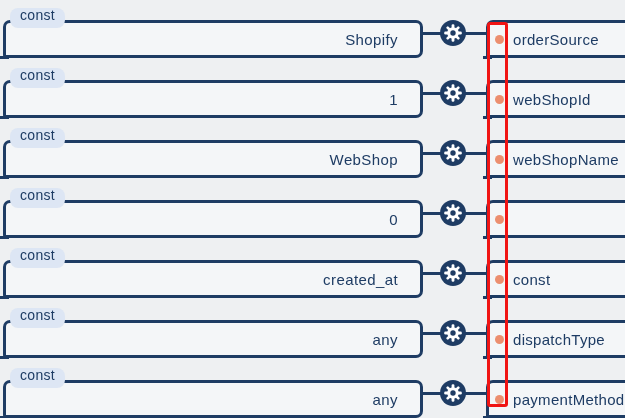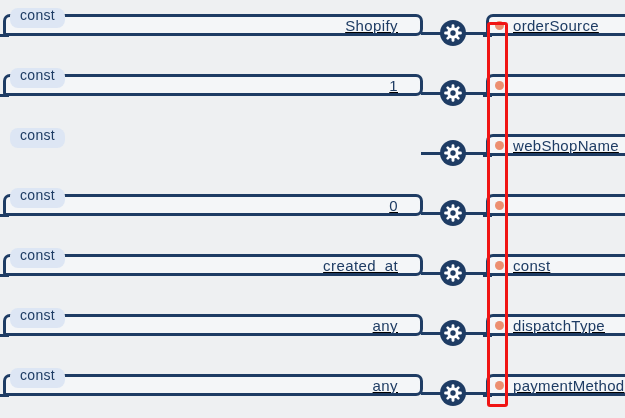--- a/index.html
+++ b/index.html
@@ -29,26 +29,25 @@
     padding: 0 10px;
     background: var(--pill-bg, #dde6f4);
     color: var(--navy, #1e3c64);
     font-size: 14px;
     letter-spacing: 0.3px;
     border-radius: 8px;
     z-index: 3;
   }
   .node-box {
     position: absolute;
-    top: 6px;
-    height: 22px;
+    top: 12px;
+    height: 38px;
     box-sizing: border-box;
     border: 3px solid var(--navy, #1e3c64);
     background: var(--box-bg, #f4f6f8);
-    text-decoration: underline;
   }
   .node-box::after {
     content: "";
     position: absolute;
     left: -6px;
     bottom: -4px;
     width: 9px;
     height: 3px;
     background: var(--navy, #1e3c64);
   }
@@ -173,25 +172,29 @@
             <rect x="11.6" y="4.2" width="2.8" height="17.6" rx="1.2" transform="rotate(135 13 13)"></rect>
             <circle cx="13" cy="13" r="5.8"></circle>
           </g>
           <circle cx="13" cy="13" r="2.7" fill="currentColor"></circle>
         </svg>
       </span>
     </div>
     <div class="wire wire-right"></div>
     <div class="node-box right-box">
       <span class="port-dot"></span>
+      <span class="port-label">webShopId</span>
     </div>
   </div>
 
   <div class="row" style="top: 128px;">
     <div class="tag-pill">const</div>
+    <div class="node-box left-box">
+      <span class="value">WebShop</span>
+    </div>
     <div class="wire wire-left"></div>
     <div class="gear-btn">
       <span>
         <svg width="26" height="26" viewBox="0 0 26 26">
           <circle cx="13" cy="13" r="13" fill="currentColor"></circle>
           <g style="fill: var(--gear-fg, #ffffff)">
             <rect x="11.6" y="4.2" width="2.8" height="17.6" rx="1.2"></rect>
             <rect x="11.6" y="4.2" width="2.8" height="17.6" rx="1.2" transform="rotate(45 13 13)"></rect>
             <rect x="11.6" y="4.2" width="2.8" height="17.6" rx="1.2" transform="rotate(90 13 13)"></rect>
             <rect x="11.6" y="4.2" width="2.8" height="17.6" rx="1.2" transform="rotate(135 13 13)"></rect>

